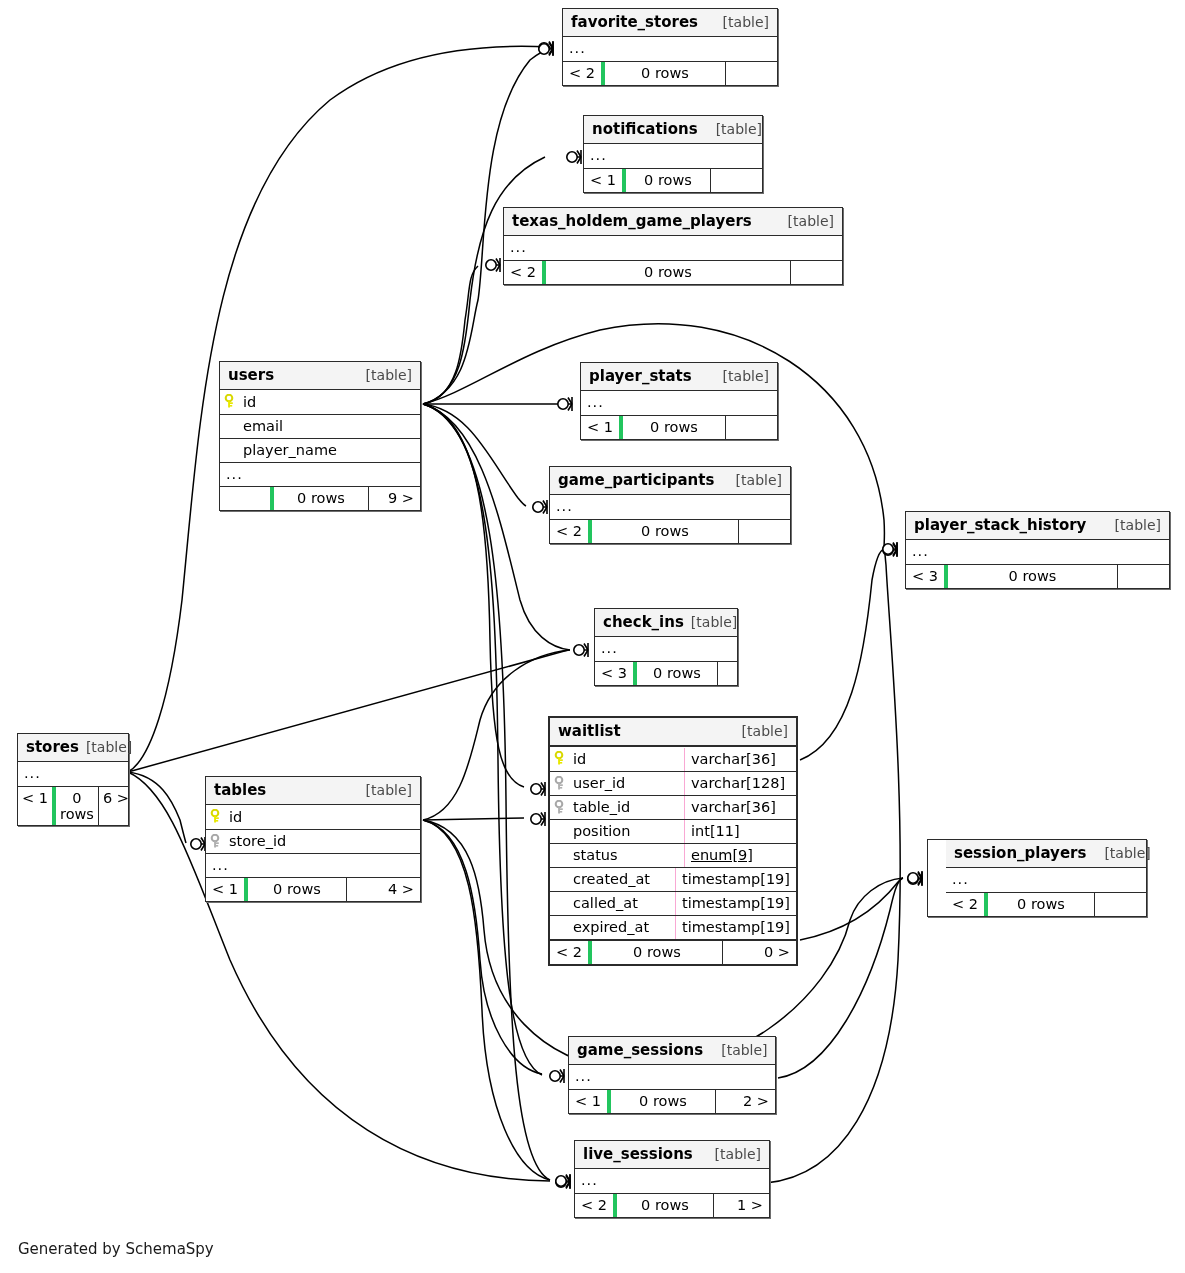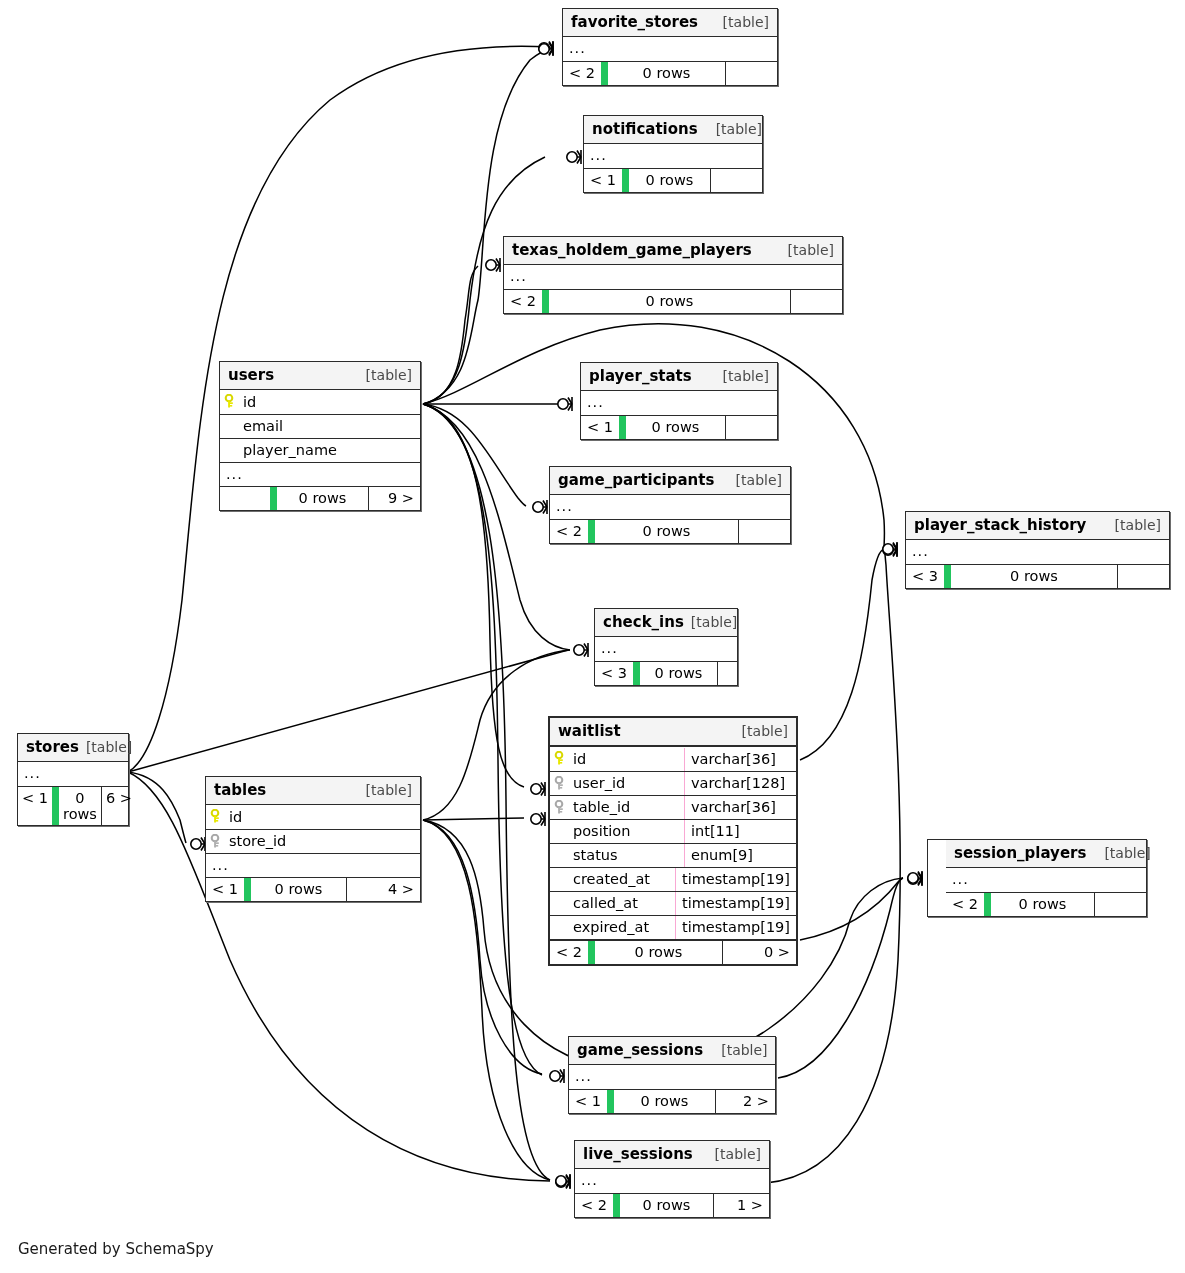--- a/index.html
+++ b/index.html
@@ -52,21 +52,21 @@
   .keyicon { width:14px; flex:0 0 14px; margin-right:5px; display:inline-block; position:relative; height:15px; }
   .keyicon svg { display:block; }
 
   .footrow {
     display:flex; border-top:1px solid #2b2b2b;
     font-size:14.5px;
   }
   .tbl.focal .footrow { border-top-width:2px; }
   .footrow > div { padding:3px 6px 4px 6px; }
   .footrow .fa { flex:0 0 auto; text-align:left; }
-  .footrow .fb { flex:1 1 auto; text-align:center; border-left:7px solid #22c55e; }
+  .footrow .fb { flex:1 1 auto; text-align:center; border-left:4px solid #22c55e; }
   .footrow .fc { flex:0 0 auto; text-align:right; border-left:1px solid #2b2b2b; min-width:52px; }
 
   #credit {
     position:absolute; left:18px; top:1240px;
     font-size:15px; color:#1a1a1a;
   }
 </style>
 </head>
 <body>
 
@@ -177,21 +177,21 @@
         <span class="ellip">...</span>
       </div>
     </div>
     <div class="footrow">
       <div class="fa">&lt; 1</div>
       <div class="fb">0 rows</div>
       <div class="fc"></div>
     </div>
   </div>
 
-  <div class="tbl" style="left:503px; top:236px; width:340px;">
+  <div class="tbl" style="left:503px; top:207px; width:340px;">
     <div class="hdr">
       <span class="tname">texas_holdem_game_players</span>
       <span class="ttype">[table]</span>
     </div>
     <div class="rows">
       <div class="row">
         <span class="ellip">...</span>
       </div>
     </div>
     <div class="footrow">
@@ -381,21 +381,21 @@
           <span class="keyicon"></span>
           <span>position</span>
         </span>
         <span class="ctype" style="min-width:112px;margin-left:31px;">int[11]</span>
       </div>
       <div class="row">
         <span class="cname">
           <span class="keyicon"></span>
           <span>status</span>
         </span>
-        <span class="ctype" style="min-width:112px;">enum[9]</span>
+        <span class="ctype" style="min-width:112px;text-decoration:underline;">enum[9]</span>
       </div>
       <div class="row">
         <span class="cname">
           <span class="keyicon"></span>
           <span>created_at</span>
         </span>
         <span class="ctype" style="min-width:112px;">timestamp[19]</span>
       </div>
       <div class="row">
         <span class="cname">

